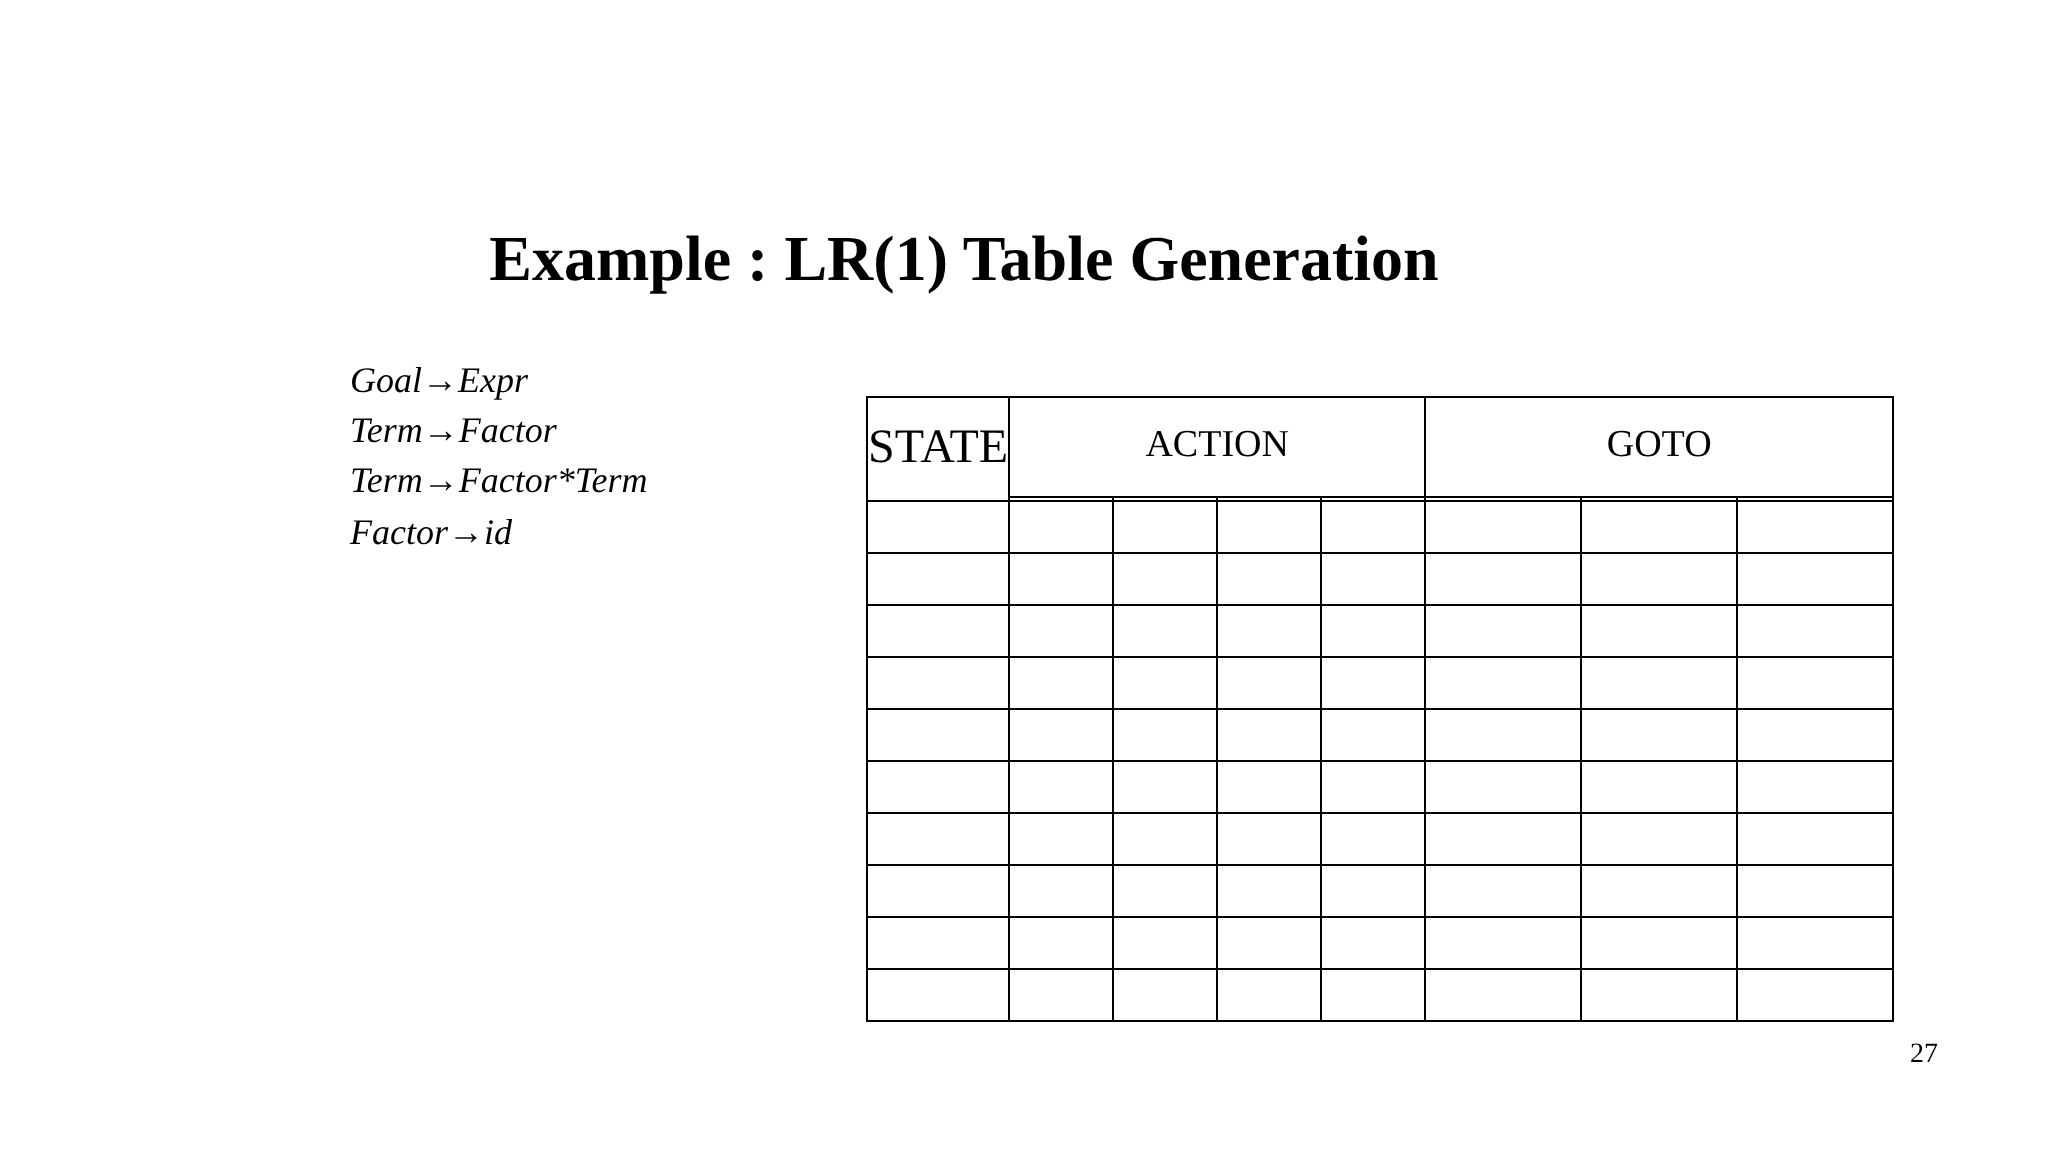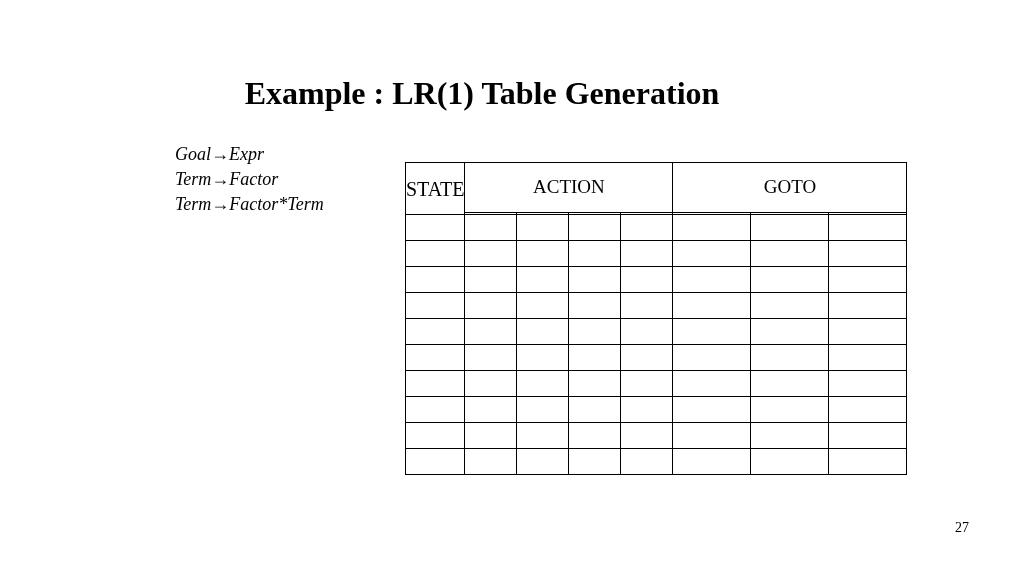--- a/index.html
+++ b/index.html
@@ -10,28 +10,29 @@
     body {
       width: 1024px;
       height: 576px;
       background: white;
       font-family: 'Times New Roman', Times, serif;
       position: relative;
     }
     .title {
       text-align: center;
       font-size: 32px;
-      padding-top: 75px;
+      padding-top: 111px;
       padding-bottom: 30px;
       margin-left: 90px;
       margin-right: 150px;
     }
     .content {
       display: flex;
       padding-left: 175px;
+      gap: 28px;
     }
     .grammar {
       font-style: italic;
       font-size: 18px;
       line-height: 1.4;
       width: 220px;
     }
     .grammar-rule {
       white-space: nowrap;
     }
@@ -53,21 +54,21 @@
       width: 52px;
     }
     .action-col {
       width: 52px;
     }
     .goto-col {
       width: 78px;
     }
     .hdr-state {
       height: 52px;
-      font-size: 20px;
+      font-size: 24px;
       line-height: 1.1;
     }
     .hdr-action, .hdr-goto {
       font-size: 19px;
     }
     .body-row td {
       height: 26px;
     }
     .page-num {
       position: absolute;
@@ -79,20 +80,21 @@
 </head>
 <body>
 
 <h1 class="title">Example : LR(1) Table Generation</h1>
 
 <div class="content">
   <div class="grammar" id="grammar-list">
       <div class="grammar-rule">Goal→Expr</div>
       <div class="grammar-rule">Term→Factor</div>
       <div class="grammar-rule">Term→Factor*Term</div>
+      <div class="grammar-rule">Factor→id</div>
     </div>
 
   <div class="table-wrap">
     <table class="parse-table">
       <thead>
         <tr>
           <th class="state-col hdr-state" rowspan="2">STATE</th>
           <th class="hdr-action" colspan="4">ACTION</th>
           <th class="hdr-goto" colspan="3">GOTO</th>
         </tr>

